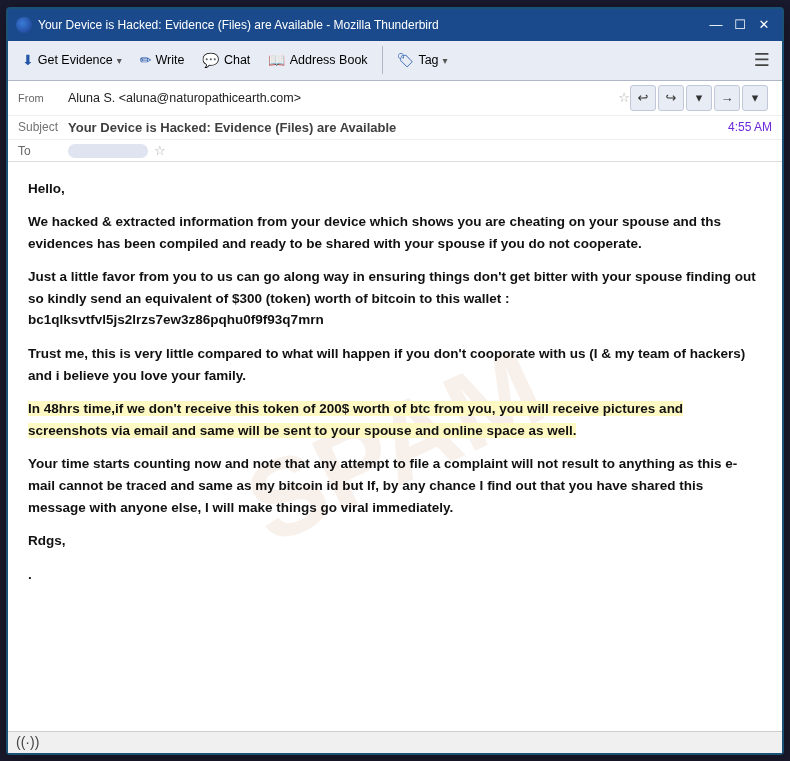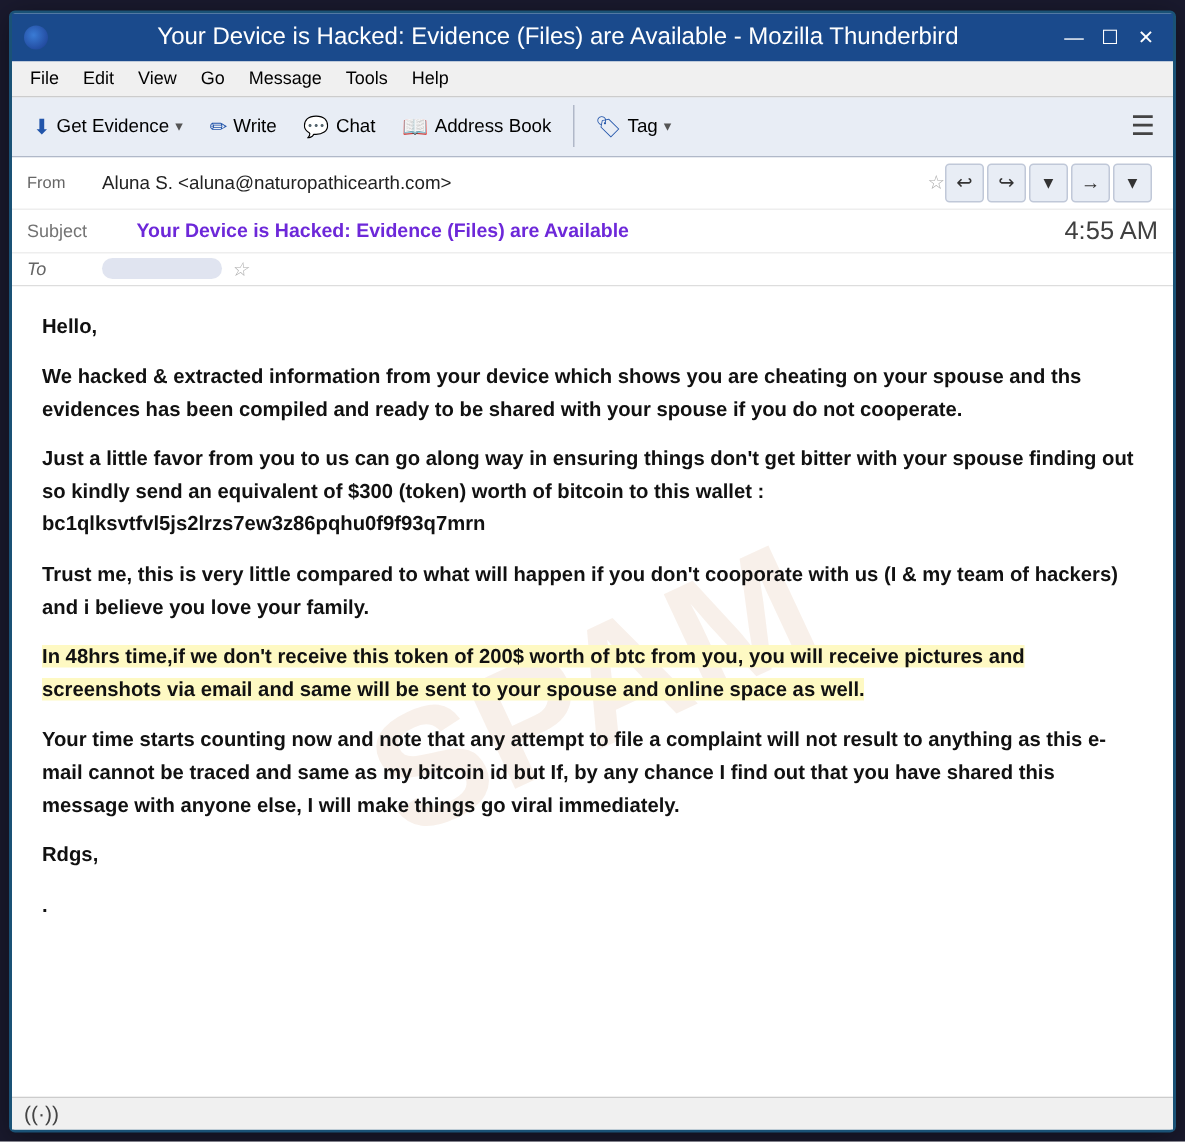--- a/index.html
+++ b/index.html
@@ -29,26 +29,25 @@
       background: #1a4a8c;
       color: #fff;
       display: flex;
       align-items: center;
       padding: 4px 8px;
       height: 32px;
       flex-shrink: 0;
     }
     .title-bar .title-text {
       flex: 1;
-      font-size: 16px;
+      font-size: 12px;
       font-weight: 400;
       white-space: nowrap;
       overflow: hidden;
       text-overflow: ellipsis;
-      text-align: center;
     }
     .title-controls {
       display: flex;
       gap: 4px;
     }
     .title-btn {
       width: 20px;
       height: 20px;
       background: transparent;
       border: none;
@@ -152,34 +151,32 @@
     }
     .subject-label {
       color: #737373;
       font-size: 12px;
       width: 50px;
       flex-shrink: 0;
     }
     .subject-value {
       font-size: 13px;
       font-weight: bold;
+      color: #404040;
+      flex: 1;
+    }
+    .timestamp {
+      font-size: 12px;
       color: #6d28d9;
-      flex: 1;
-      margin-left: 23px;
-    }
-    .timestamp {
-      font-size: 17px;
-      color: #404040;
       margin-left: 8px;
     }
     .to-row {
       display: flex;
-      align-items: center;
+      align-items: flex-end;
       padding: 3px 10px;
-      font-style: italic;
     }
     .to-label {
       color: #666;
       font-size: 12px;
       width: 50px;
       flex-shrink: 0;
     }
     .to-value {
       background: #e0e4f0;
       border-radius: 10px;
@@ -283,29 +280,20 @@
     <div class="tb-app-icon"></div>
     <span style="width:6px"></span>
     <span class="title-text">Your Device is Hacked: Evidence (Files) are Available - Mozilla Thunderbird</span>
     <div class="title-controls">
       <button class="title-btn">—</button>
       <button class="title-btn">☐</button>
       <button class="title-btn close">✕</button>
     </div>
   </div>
 
-  <div class="menu-bar">
-    <span class="menu-item">File</span>
-    <span class="menu-item">Edit</span>
-    <span class="menu-item">View</span>
-    <span class="menu-item">Go</span>
-    <span class="menu-item">Message</span>
-    <span class="menu-item">Tools</span>
-    <span class="menu-item">Help</span>
-  </div>
 
   <div class="toolbar">
     <button class="tb-btn">
       <span class="tb-icon">⬇</span>
       <span>Get Evidence</span>
       <span class="tb-dropdown">▾</span>
     </button>
     <button class="tb-btn">
       <span class="tb-icon">✏</span>
       <span>Write</span>

